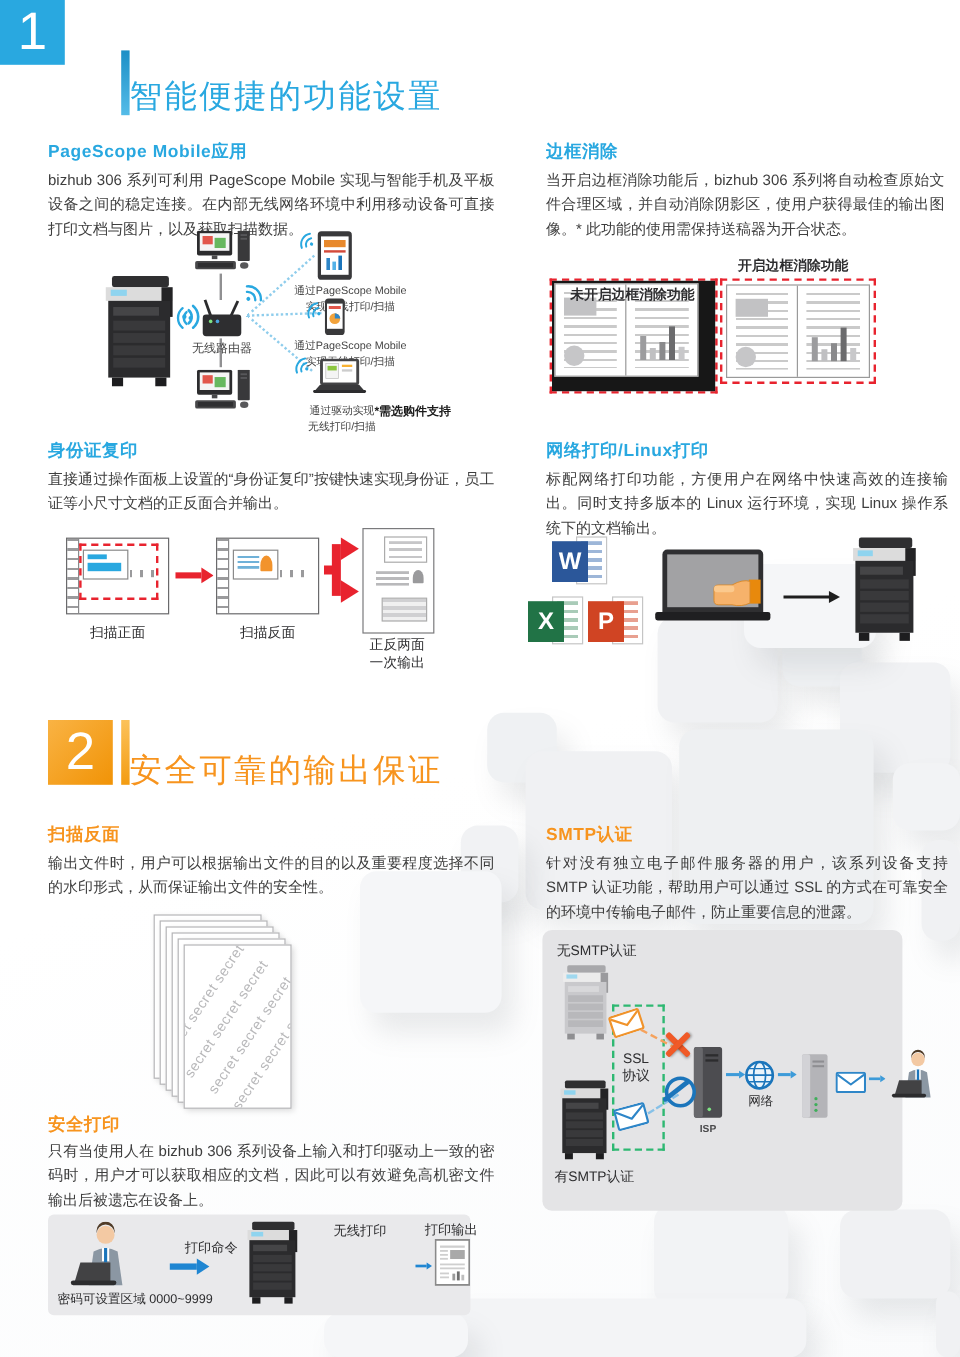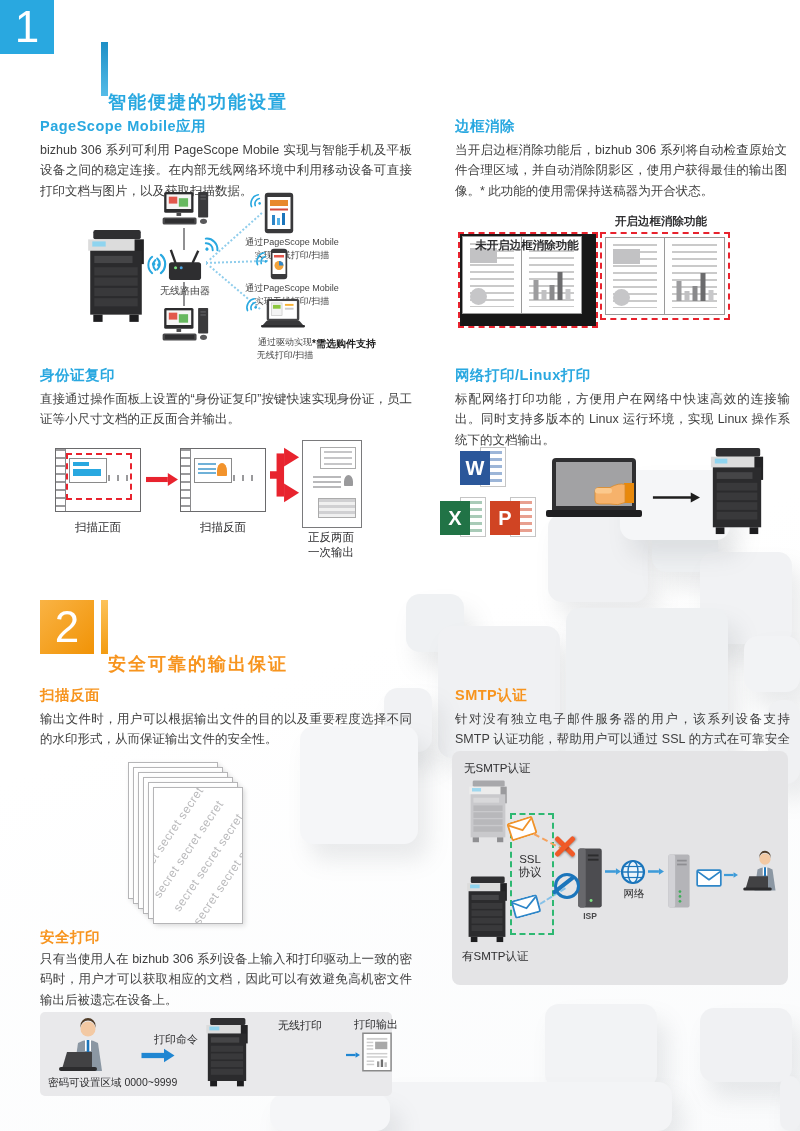--- a/index.html
+++ b/index.html
@@ -9,21 +9,21 @@
   .abs{position:absolute;}
   .tile{position:absolute;border-radius:14px;box-shadow:10px 16px 22px rgba(125,130,136,.16);}
   
   .badge{position:absolute;width:54px;height:54px;color:#fff;font-size:44px;font-weight:400;
          display:flex;align-items:center;justify-content:center;z-index:2;}
   .badge1{background:#29a8e0;}
   .badge2{background:linear-gradient(135deg,#f9b344 0%,#f19306 100%);}
   .stripe{position:absolute;width:7px;height:54px;z-index:2;}
   .stripe1{background:linear-gradient(#1d8fc6,#55bce8);}
   .stripe2{background:linear-gradient(#fcc25a,#f39c12);}
-  .sec-title{position:absolute;font-size:18px;font-weight:bold;letter-spacing:2px;z-index:2;margin-top:28px;}
+  .sec-title{position:absolute;font-size:27px;font-weight:normal;letter-spacing:2px;z-index:2;}
   .h-blue{color:#29a8e0;}
   .h-orange{color:#f7941e;}
   .feat-h{position:absolute;font-size:14.5px;font-weight:bold;letter-spacing:.5px;z-index:2;}
   .p{position:absolute;font-size:12.5px;line-height:1.62;color:#3e3e3e;text-align:justify;z-index:2;}
   .cap{position:absolute;font-size:9px;line-height:1.4;color:#444;text-align:center;white-space:pre-line;z-index:3;}
   .lbl{position:absolute;font-size:11.5px;color:#2e2e30;text-align:center;white-space:pre-line;z-index:3;}
   .conn{position:absolute;transform-origin:left center;z-index:1;}
   .dot-b{border-top:2.2px dotted #8fcdec;}
   .vline{position:absolute;width:2px;background:#909092;z-index:1;}
   
@@ -466,21 +466,21 @@
         <div class="wmtext">secret secret secret
 secret secret secret
 secret secret secret
 secret secret secret</div>
       </div>
     </div>
 
     <div class="feat-h h-orange" style="left:455px;top:686px;">SMTP认证</div>
     <div class="p" style="left:455px;top:709px;width:335px;">针对没有独立电子邮件服务器的用户，该系列设备支持 SMTP 认证功能，帮助用户可以通过 SSL 的方式在可靠安全的环境中传输电子邮件，防止重要信息的泄露。</div>
 
-    <div class="graybox" style="left:452px;top:751px;width:336px;height:234px;">
+    <div class="graybox" style="left:452px;top:775px;width:300px;height:234px;">
       <div class="slbl" style="left:12px;top:10px;">无SMTP认证</div>
       <svg class="icon" style="left:14px;top:28px;width:44px;height:66px;">
           <use href="#mfp-light"></use>
         </svg>
       <div class="greendash" style="left:58px;top:62px;width:40px;height:118px;"></div>
       <div class="slbl" style="left:58px;top:102px;width:40px;text-align:center;">SSL
 协议</div>
       <svg class="icon" style="left:56px;top:68px;width:28px;height:19px;color:#f0932b;transform:rotate(-18deg);">
           <use href="#env"></use>
         </svg>

